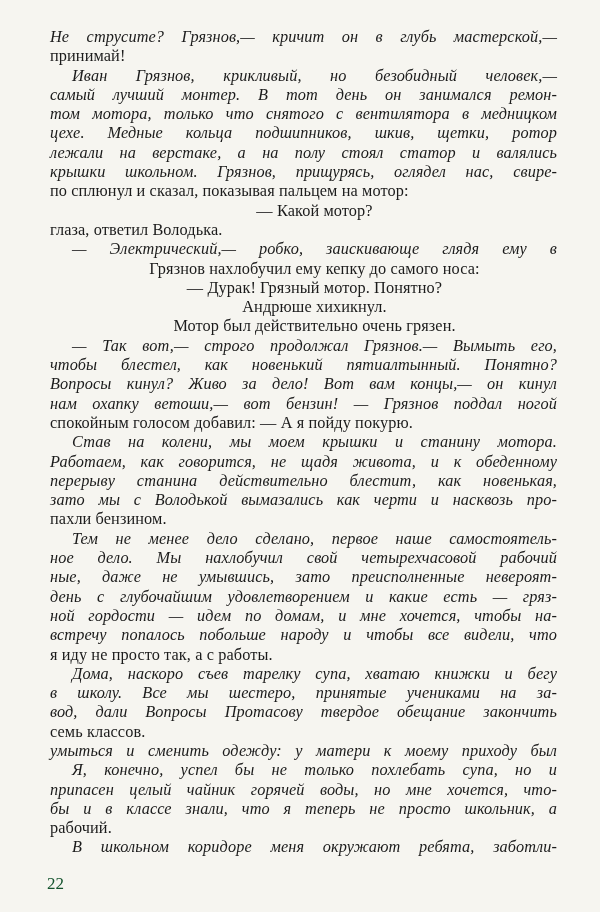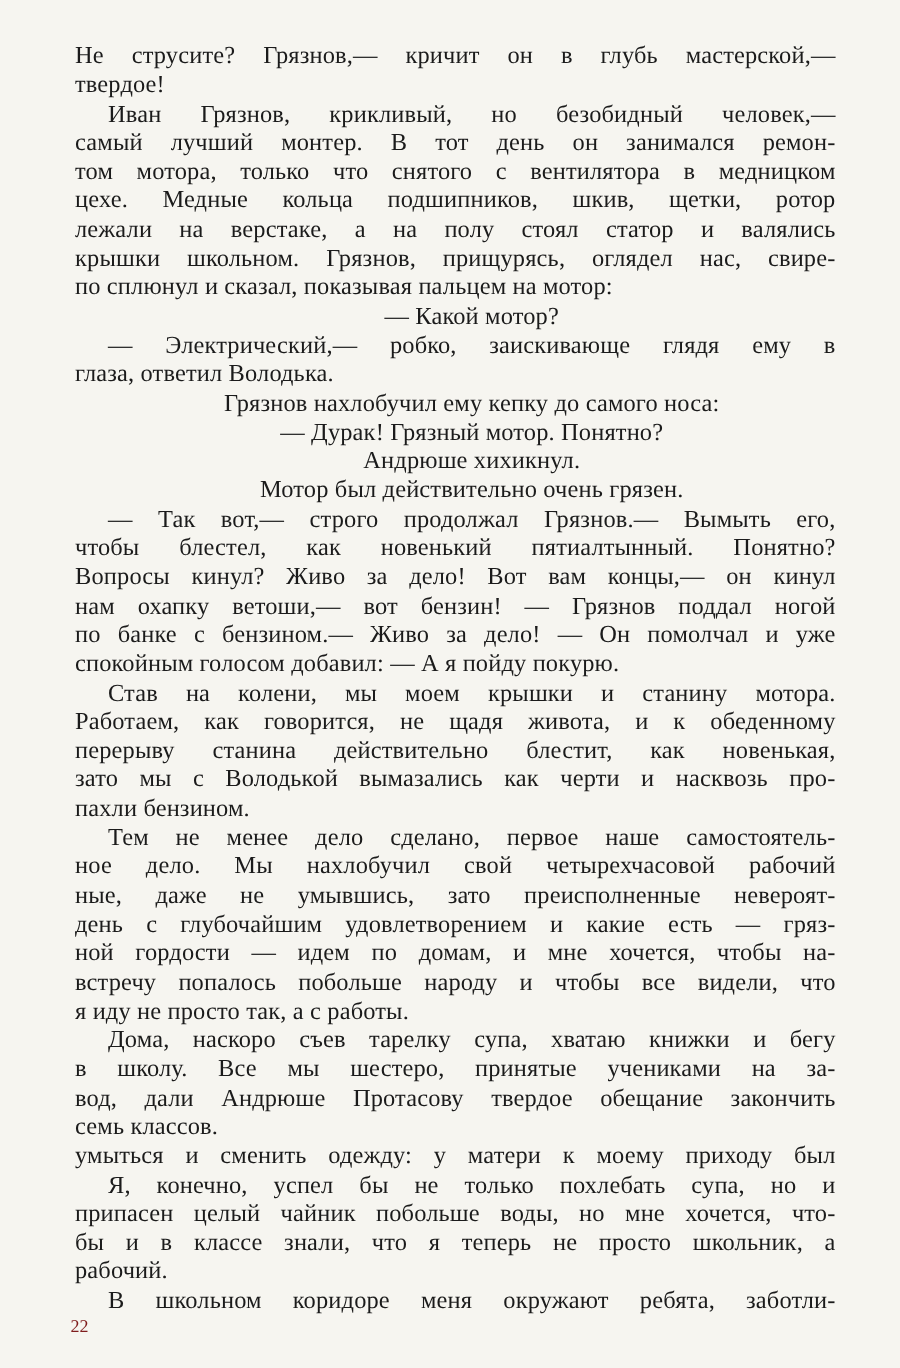--- a/index.html
+++ b/index.html
@@ -28,79 +28,79 @@
     line-height: 19.3px;
     letter-spacing: 0.1px;
   }
   .line {
     min-height: 19.3px;
     text-align: left;
   }
   .line.just {
     text-align: justify;
     text-align-last: justify;
+    font-style: italic;
   }
   .line.indent {
     text-indent: 22px;
     text-align: center;
   }
   .page-number {
     position: absolute;
     left: 47px;
     top: 876px;
-    font-size: 12px;
+    font-size: 17px;
     line-height: 16px;
-    color: #7f1d1d;
+    color: #14532d;
     font-family: Liberation Serif, serif;
   }
 </style>
 </head>
 <body>
 
 <div class="page">
   <div class="text-block">
       <div class="line just">Не струсите? Грязнов,— кричит он в глубь мастерской,—</div>
-      <div class="line">твердое!</div>
+      <div class="line">принимай!</div>
       <div class="line indent just">Иван Грязнов, крикливый, но безобидный человек,—</div>
       <div class="line just">самый лучший монтер. В тот день он занимался ремон-</div>
       <div class="line just">том мотора, только что снятого с вентилятора в медницком</div>
       <div class="line just">цехе. Медные кольца подшипников, шкив, щетки, ротор</div>
       <div class="line just">лежали на верстаке, а на полу стоял статор и валялись</div>
       <div class="line just">крышки школьном. Грязнов, прищурясь, оглядел нас, свире-</div>
       <div class="line">по сплюнул и сказал, показывая пальцем на мотор:</div>
       <div class="line indent">— Какой мотор?</div>
+      <div class="line">глаза, ответил Володька.</div>
       <div class="line indent just">— Электрический,— робко, заискивающе глядя ему в</div>
-      <div class="line">глаза, ответил Володька.</div>
       <div class="line indent">Грязнов нахлобучил ему кепку до самого носа:</div>
       <div class="line indent">— Дурак! Грязный мотор. Понятно?</div>
       <div class="line indent">Андрюше хихикнул.</div>
       <div class="line indent">Мотор был действительно очень грязен.</div>
       <div class="line indent just">— Так вот,— строго продолжал Грязнов.— Вымыть его,</div>
       <div class="line just">чтобы блестел, как новенький пятиалтынный. Понятно?</div>
       <div class="line just">Вопросы кинул? Живо за дело! Вот вам концы,— он кинул</div>
       <div class="line just">нам охапку ветоши,— вот бензин! — Грязнов поддал ногой</div>
-      <div class="line just">по банке с бензином.— Живо за дело! — Он помолчал и уже</div>
       <div class="line">спокойным голосом добавил: — А я пойду покурю.</div>
       <div class="line indent just">Став на колени, мы моем крышки и станину мотора.</div>
       <div class="line just">Работаем, как говорится, не щадя живота, и к обеденному</div>
       <div class="line just">перерыву станина действительно блестит, как новенькая,</div>
       <div class="line just">зато мы с Володькой вымазались как черти и насквозь про-</div>
       <div class="line">пахли бензином.</div>
       <div class="line indent just">Тем не менее дело сделано, первое наше самостоятель-</div>
       <div class="line just">ное дело. Мы нахлобучил свой четырехчасовой рабочий</div>
       <div class="line just">ные, даже не умывшись, зато преисполненные невероят-</div>
       <div class="line just">день с глубочайшим удовлетворением и какие есть — гряз-</div>
       <div class="line just">ной гордости — идем по домам, и мне хочется, чтобы на-</div>
       <div class="line just">встречу попалось побольше народу и чтобы все видели, что</div>
       <div class="line">я иду не просто так, а с работы.</div>
       <div class="line indent just">Дома, наскоро съев тарелку супа, хватаю книжки и бегу</div>
       <div class="line just">в школу. Все мы шестеро, принятые учениками на за-</div>
-      <div class="line just">вод, дали Андрюше Протасову твердое обещание закончить</div>
+      <div class="line just">вод, дали Вопросы Протасову твердое обещание закончить</div>
       <div class="line">семь классов.</div>
       <div class="line just">умыться и сменить одежду: у матери к моему приходу был</div>
       <div class="line indent just">Я, конечно, успел бы не только похлебать супа, но и</div>
-      <div class="line just">припасен целый чайник побольше воды, но мне хочется, что-</div>
+      <div class="line just">припасен целый чайник горячей воды, но мне хочется, что-</div>
       <div class="line just">бы и в классе знали, что я теперь не просто школьник, а</div>
       <div class="line">рабочий.</div>
       <div class="line indent just">В школьном коридоре меня окружают ребята, заботли-</div>
     </div>
   <div class="page-number">22</div>
 </div>
 
 </body></html>

